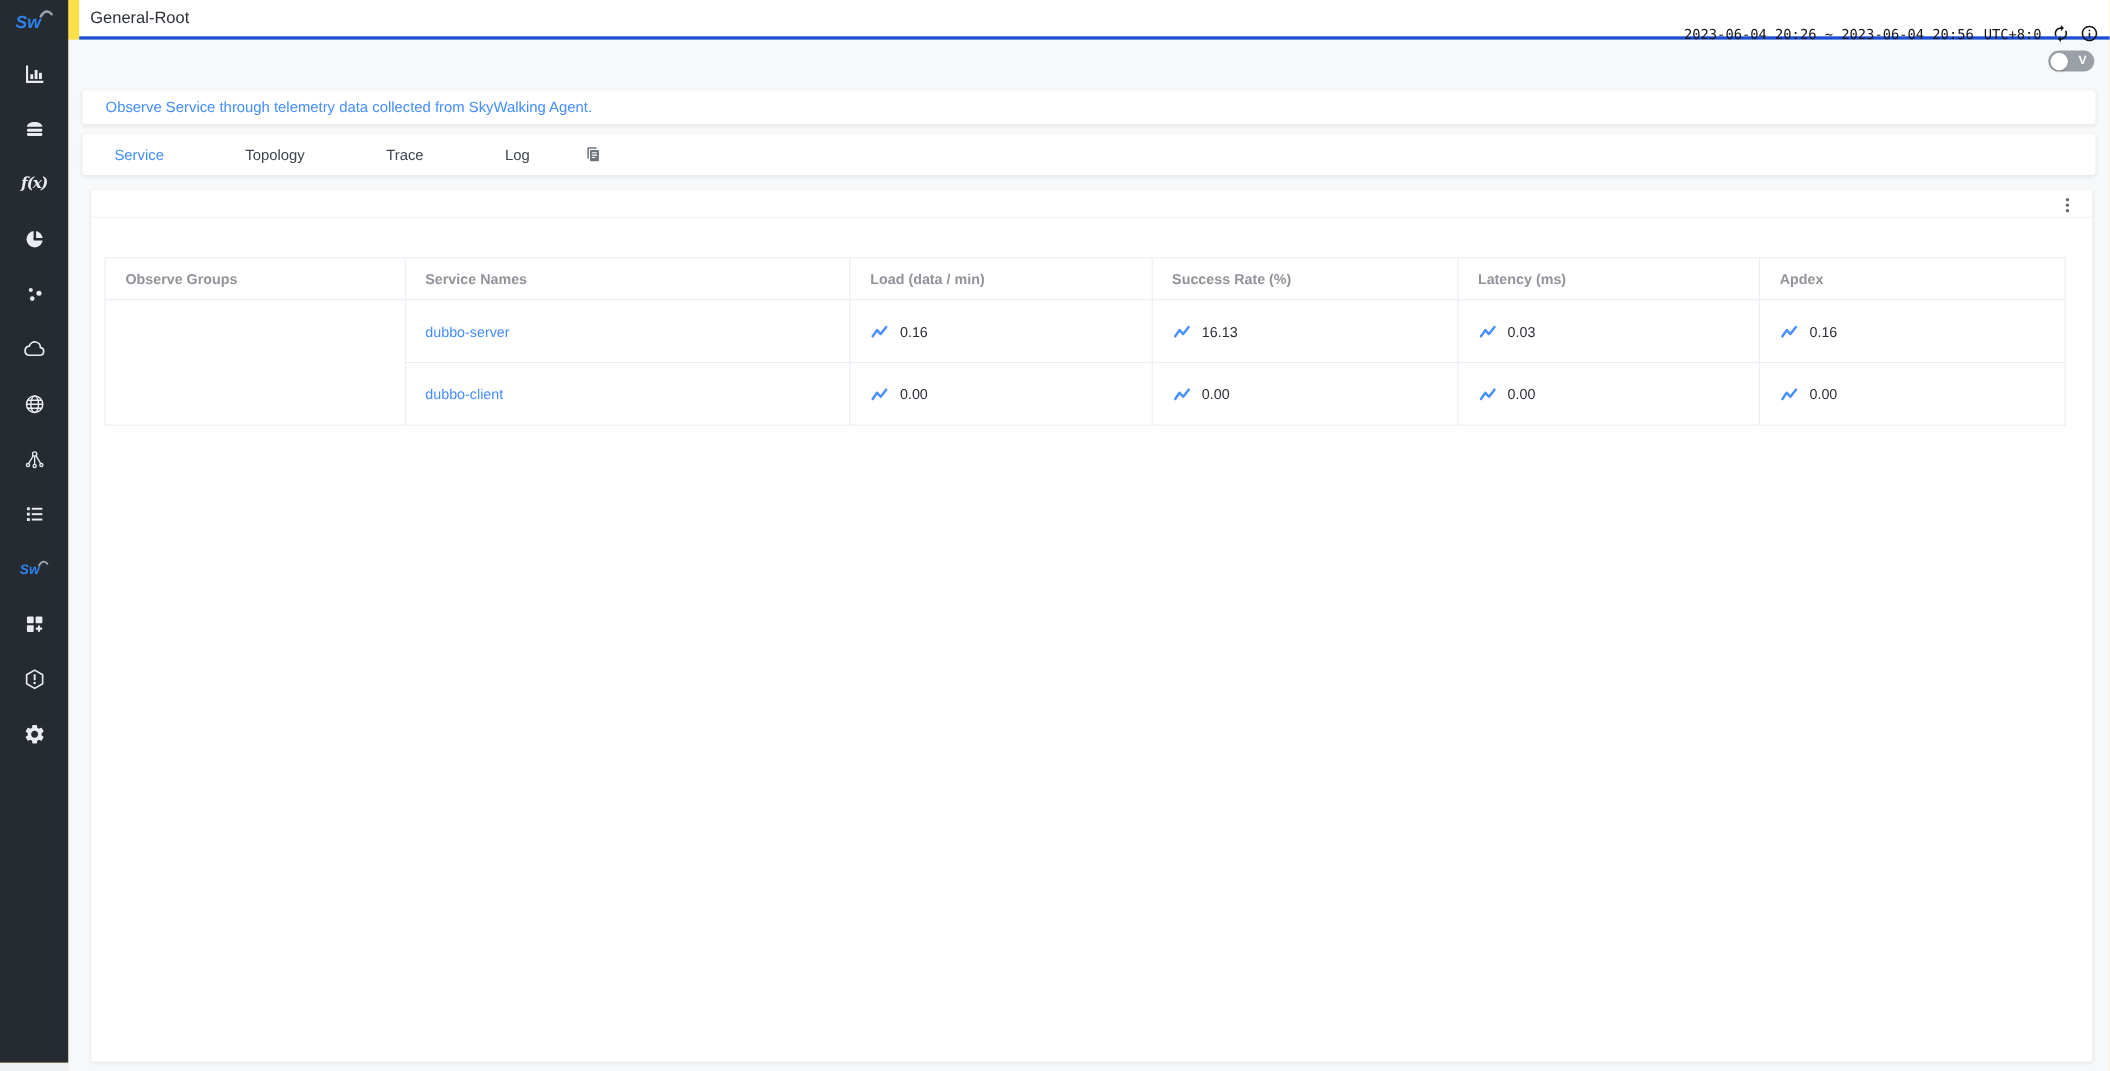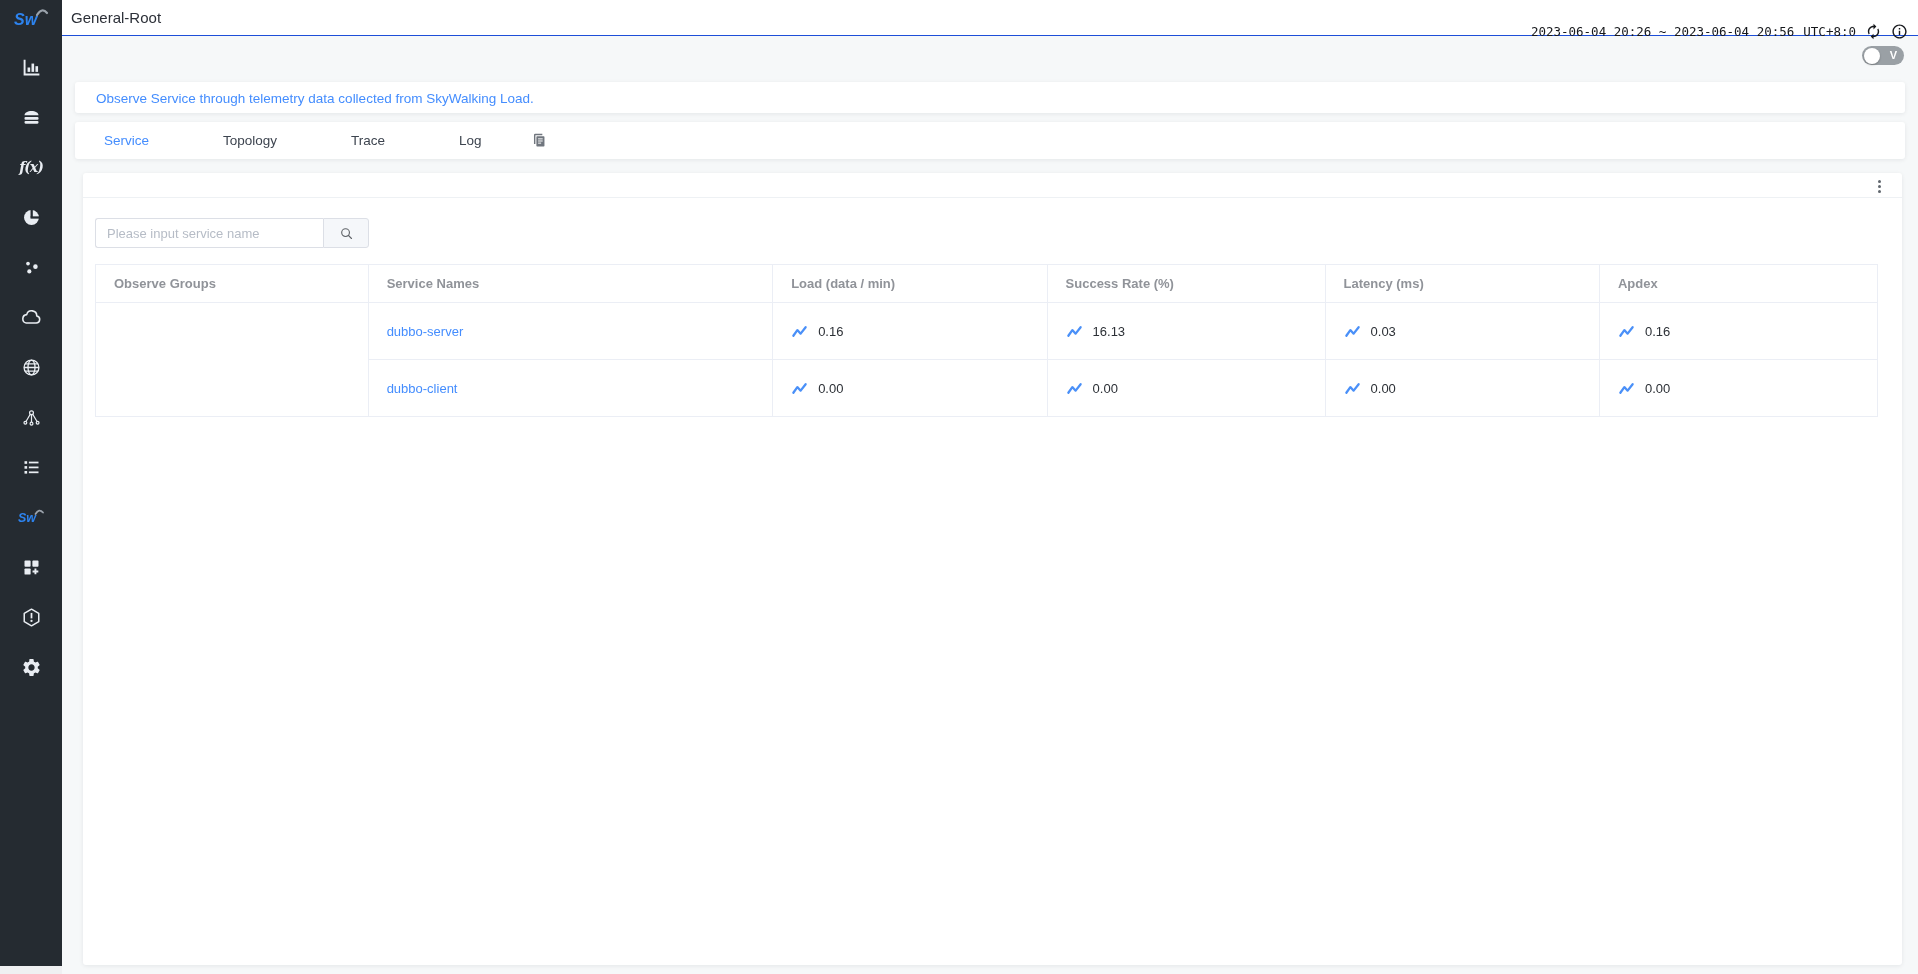--- a/index.html
+++ b/index.html
@@ -9,21 +9,21 @@
   
   .sidebar { position:absolute; left:0; top:0; width:62px; height:966px; background:#252b31; z-index:10; }
   .sidebar-corner { position:absolute; left:0; top:966px; width:62px; height:8px; background:#eff0f2; }
   .logo { height:38px; display:flex; align-items:center; justify-content:center; cursor:pointer; }
   .nav { position:absolute; top:42px; left:0; width:62px;text-align:right; }
   .nav-item { width:62px; height:50px; display:flex; align-items:center; justify-content:center; cursor:pointer; }
   .nav-item svg { display:block; }
   .fx-text { font-family:"DejaVu Serif", serif; font-style:italic; font-weight:bold; font-size:14px; color:#e9edf2; letter-spacing:-1px; }
 
   
-  .header { position:absolute; left:46px; top:0; right:0; height:36px; background:#ffffff; border-bottom:1px solid #1d4ed8; display:flex; align-items:center; justify-content:space-between; padding:0 10px 0 25px; z-index:5; }
+  .header { position:absolute; left:72px; top:0; right:0; height:36px; background:#ffffff; border-bottom:3px solid #1d4ed8; display:flex; align-items:center; justify-content:space-between; padding:0 10px 0 10px; z-index:5; }
   .page-title { font-size:15px; color:#2c3038; font-weight:500; }
   .header-right { display:flex; align-items:center; gap:9px;margin-top:27px; }
   .time-range { font-family:"DejaVu Sans Mono", monospace; font-size:12.5px; color:#16181c; cursor:pointer; }
   .tz { font-family:"DejaVu Sans Mono", monospace; font-size:12.5px; color:#16181c; }
   .hdr-icon { width:17px; height:17px; cursor:pointer; display:block; }
 
   
   .content { position:absolute; left:62px; top:36px; right:0; bottom:0; background:#f6f8f9; }
 
   .view-toggle { position:absolute; top:10px; right:14px; width:42px; height:19px; background:#9aa0a5; border-radius:10px; cursor:pointer; }
@@ -183,21 +183,21 @@
   </div>
 
   <div class="content">
 
     <div class="view-toggle">
       <span class="knob"></span>
       <span class="vt-label">V</span>
     </div>
 
     <div class="card notice-card">
-      <span class="notice-text">Observe Service through telemetry data collected from SkyWalking Load.</span>
+      <span class="notice-text">Observe Service through telemetry data collected from SkyWalking Agent.</span>
     </div>
 
     <div class="card tabs-card">
       <span class="tab active">Service</span>
       <span class="tab">Topology</span>
       <span class="tab">Trace</span>
       <span class="tab" style="margin-right:49px;">Log</span>
       <svg class="tab-extra-icon" viewBox="0 0 24 24">
         <path d="M16 2.5H6A1.8 1.8 0 0 0 4.2 4.3V17h2V4.5H16z" fill="#70767e"></path>
         <rect x="7.6" y="6" width="11.4" height="14.5" rx="1" fill="#70767e"></rect>
@@ -208,29 +208,20 @@
     <div class="widget-card">
       <div class="widget-toolbar">
         <div class="more-btn">
           <i></i>
             <i></i>
             <i></i>
         </div>
       </div>
       <div class="widget-body">
 
-        <div class="search-row">
-          <input class="search-input" type="text" value="" placeholder="Please input service name" style="">
-          <div class="search-btn">
-            <svg width="15" height="15" viewBox="0 0 24 24">
-              <circle cx="10.5" cy="10.5" r="6.2" fill="none" stroke="#5f6368" stroke-width="1.8"></circle>
-              <path d="M15.2 15.2 20 20" stroke="#5f6368" stroke-width="1.8" stroke-linecap="round"></path>
-            </svg>
-          </div>
-        </div>
 
         <table class="svc">
           <colgroup>
             <col style="width:15.3%">
               <col style="width:22.7%">
               <col style="width:15.4%">
             <col style="width:15.6%">
               <col style="width:15.4%">
               <col style="width:15.6%">
           </colgroup>

